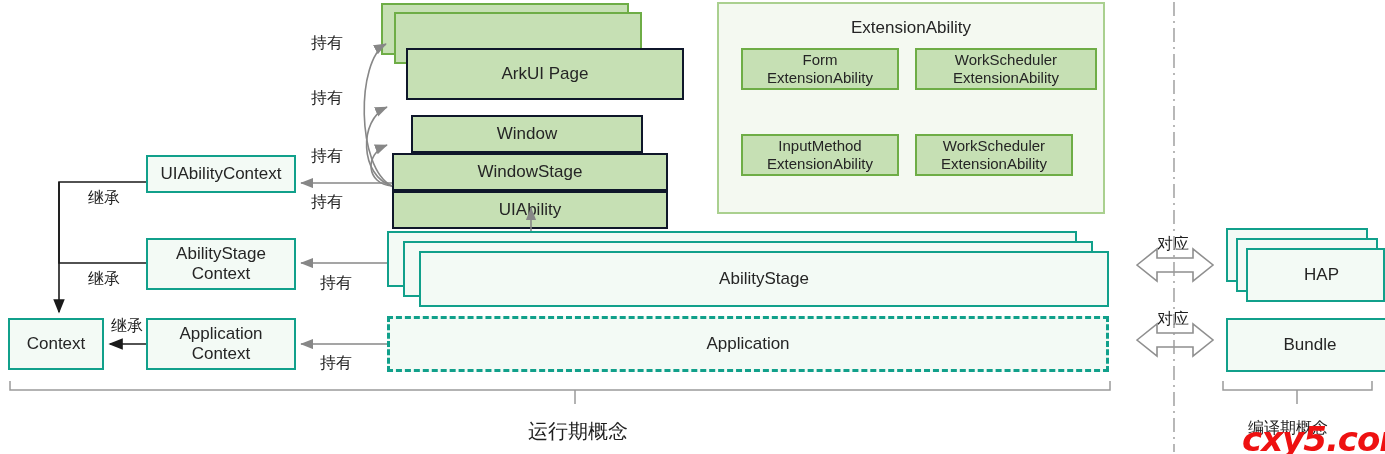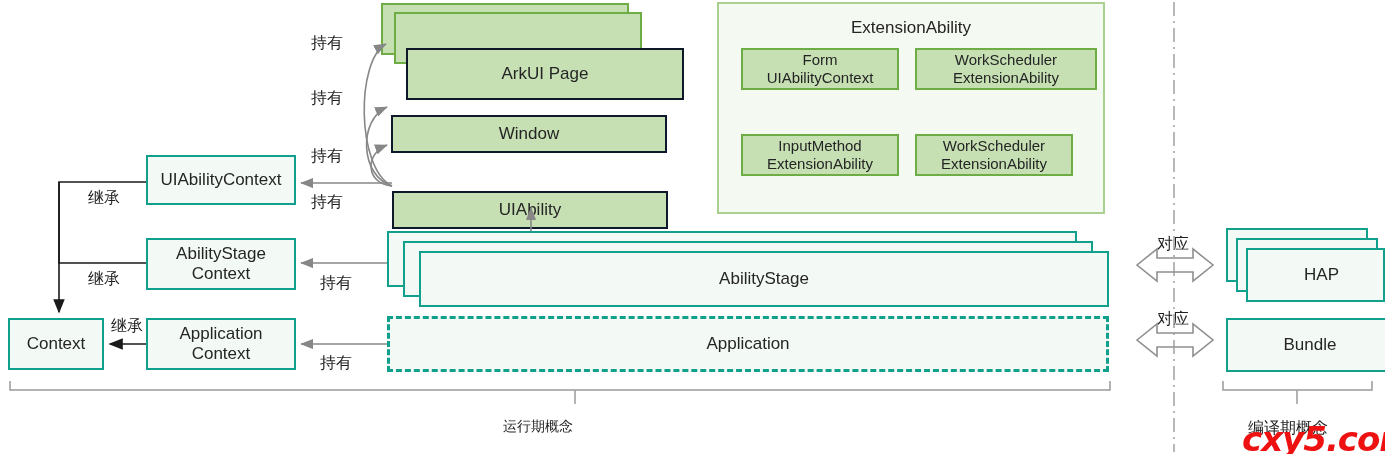--- a/index.html
+++ b/index.html
@@ -29,36 +29,37 @@
 </style>
 </head>
 <body>
 
 <div id="stage">
 
   <div class="box green-ghost" style="left:381px;top:3px;width:248px;height:52px;"></div>
   <div class="box green-ghost" style="left:394px;top:12px;width:248px;height:52px;"></div>
   <div class="box green" style="left:406px;top:22px;width:278px;height:52px;">ArkUI Page</div>
 
-  <div class="box green" style="left:391px;top:89px;width:276px;height:38px;">Window</div>
+  <div class="box green" style="left:411px;top:89px;width:232px;height:38px;">Window</div>
+  <div class="box green" style="left:392px;top:127px;width:276px;height:38px;">WindowStage</div>
   <div class="box green" style="left:392px;top:165px;width:276px;height:38px;">UIAbility</div>
 
   <div class="box ext-wrap" style="left:717px;top:2px;width:388px;height:212px;"></div>
   <div class="ext-title" style="left:717px;top:18px;width:388px;text-align:center;">ExtensionAbility</div>
 
   <div class="box green-sm two-line" style="left:741px;top:48px;width:158px;height:42px;">Form
-UIAbilityContext</div>
+ExtensionAbility</div>
   <div class="box green-sm two-line" style="left:915px;top:48px;width:182px;height:42px;">WorkScheduler
 ExtensionAbility</div>
   <div class="box green-sm two-line" style="left:741px;top:134px;width:158px;height:42px;">InputMethod
 ExtensionAbility</div>
   <div class="box green-sm two-line" style="left:915px;top:134px;width:158px;height:42px;">WorkScheduler
 ExtensionAbility</div>
 
-  <div class="box teal" style="left:146px;top:155px;width:150px;height:50px;">UIAbilityContext</div>
+  <div class="box teal" style="left:146px;top:155px;width:150px;height:38px;">UIAbilityContext</div>
   <div class="box teal two-line" style="left:146px;top:238px;width:150px;height:52px;">AbilityStage
 Context</div>
   <div class="box teal two-line" style="left:146px;top:318px;width:150px;height:52px;">Application
 Context</div>
   <div class="box teal" style="left:8px;top:318px;width:96px;height:52px;">Context</div>
 
   <div class="box teal-ghost" style="left:387px;top:231px;width:690px;height:56px;"></div>
   <div class="box teal-ghost" style="left:403px;top:241px;width:690px;height:56px;"></div>
   <div class="box teal" style="left:419px;top:251px;width:690px;height:56px;">AbilityStage</div>
 
@@ -76,21 +77,21 @@
   <div class="lbl-cn" style="left:320px;top:273px;">持有</div>
   <div class="lbl-cn" style="left:320px;top:353px;">持有</div>
 
   <div class="lbl-cn" style="left:88px;top:188px;">继承</div>
   <div class="lbl-cn" style="left:88px;top:269px;">继承</div>
   <div class="lbl-cn" style="left:111px;top:316px;">继承</div>
 
   <div class="lbl-cn" style="left:1157px;top:234px;">对应</div>
   <div class="lbl-cn" style="left:1157px;top:309px;">对应</div>
 
-  <div class="lbl-cn" style="left:503px;top:418px;font-size:14px;">运行期概念</div>
+  <div class="lbl-cn" style="left:528px;top:418px;font-size:20px;">运行期概念</div>
   <div class="lbl-cn" style="left:1248px;top:418px;font-size:16px;text-align:center;">编译期概念</div>
 
   <div class="wm" style="left:1242px;top:419px;">cxy5.com</div>
 
   <svg class="layer" viewBox="0 0 1385 454">
     <defs>
       <marker id="agray" markerWidth="9" markerHeight="9" refX="7.5" refY="3.2" orient="auto">
         <path d="M0,0 L8,3.2 L0,6.4 z" fill="#878787"></path>
       </marker>
       <marker id="ablack" markerWidth="10" markerHeight="10" refX="8" refY="3.6" orient="auto">

